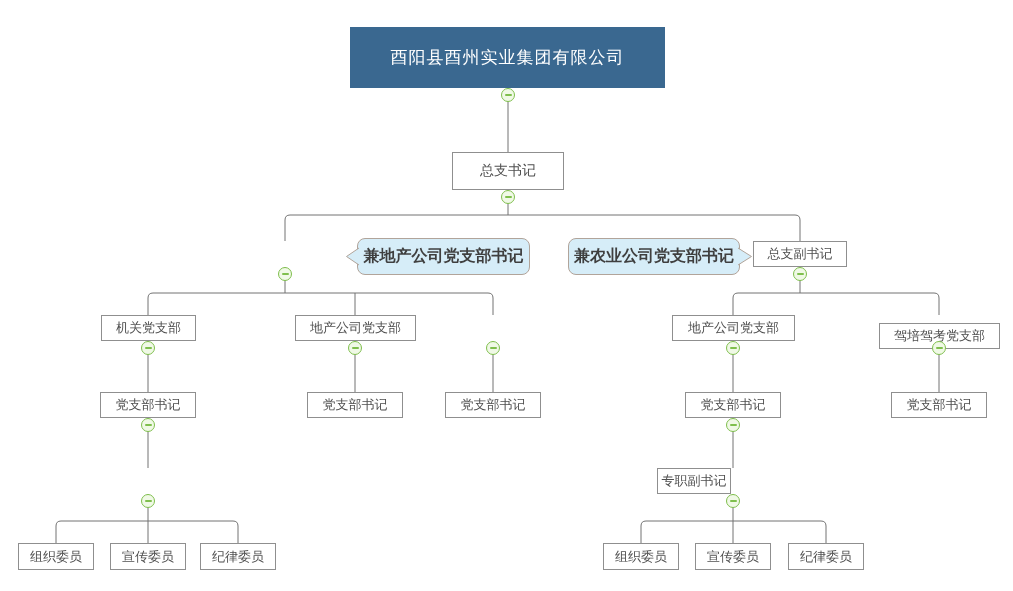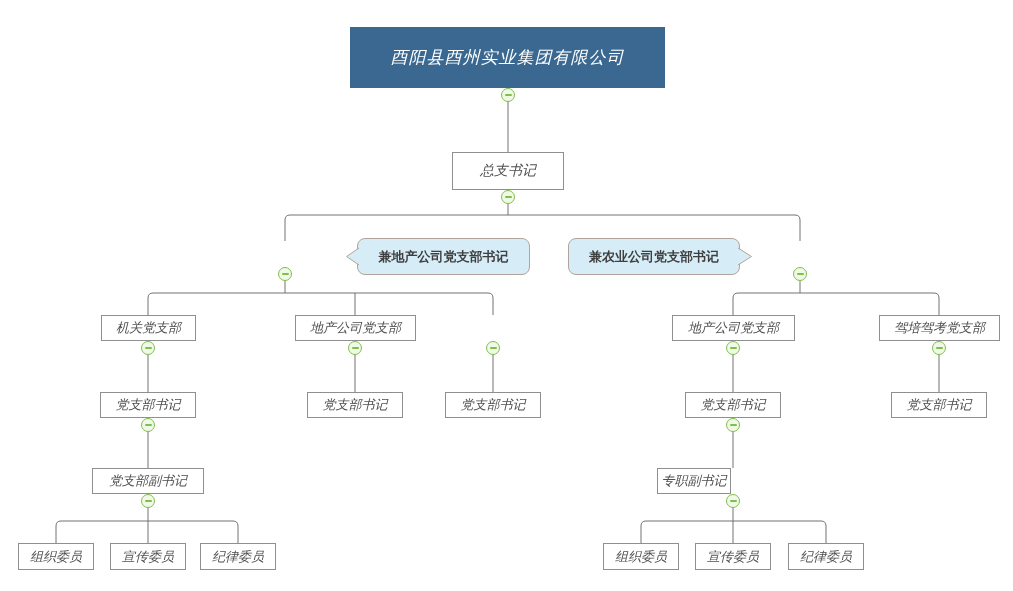--- a/index.html
+++ b/index.html
@@ -9,32 +9,31 @@
   }
   svg.layer{position:absolute;left:0;top:0;pointer-events:none;}
   svg.lines path{fill:none;stroke:var(--line,#737373);stroke-width:1;}
   svg.tails path{fill:var(--callout-bg,#d6edf8);stroke:var(--callout-border,#b1a49a);stroke-width:1;}
   .node{
     position:absolute;box-sizing:border-box;z-index:2;
     display:flex;align-items:center;justify-content:center;
     background:#ffffff;border:1px solid var(--node-border,#8f8f8f);
     color:var(--node-text,#4f4f4f);font-size:13px;white-space:nowrap;
     cursor:default;
-    font-style:italic;
   }
   .node.company{
     background:var(--company-bg,#3a6890);border:1px solid var(--company-bg,#3a6890);
     color:var(--company-text,#ffffff);font-size:17px;letter-spacing:1px;
   }
   .node.lg{font-size:14px;}
   .callout{
     position:absolute;box-sizing:border-box;z-index:2;
     display:flex;align-items:center;justify-content:center;
     background:var(--callout-bg,#d6edf8);border:1px solid var(--callout-border,#b1a49a);
-    border-radius:8px;color:#3f3f3f;font-size:13px;font-weight:600;white-space:nowrap;font-family:Liberation Mono, monospace;
+    border-radius:8px;color:#3f3f3f;font-size:16px;font-weight:600;white-space:nowrap;font-family:Liberation Mono, monospace;
   }
   .collapse{
     position:absolute;box-sizing:border-box;z-index:4;width:14px;height:14px;
     border:1.5px solid var(--collapse-green,#7fbf4d);border-radius:50%;
     background:var(--collapse-bg,#f0f9e6);
     display:flex;align-items:center;justify-content:center;cursor:pointer;
   }
   .collapse .minus{width:7px;height:2px;background:var(--collapse-green,#7fbf4d);border-radius:1px;}
 </style>
 </head>
@@ -50,36 +49,36 @@
     <path d="M148 341 V392 M355 341 V392 M493 341 V392 M733 341 V392 M939 341 V392"></path>
     <path d="M148 418 V468 M733 418 V468"></path>
     <path d="M148 494 V521 M148 521 H61 Q56 521 56 526 V543 M148 521 H233 Q238 521 238 526 V543 M148 521 V543"></path>
     <path d="M733 494 V521 M733 521 H646 Q641 521 641 526 V543 M733 521 H821 Q826 521 826 526 V543 M733 521 V543"></path>
   </svg>
 
   <div class="node company" style="left:350px;top:27px;width:315px;height:61px">酉阳县酉州实业集团有限公司</div>
 
   <div class="node lg" style="left:452px;top:152px;width:112px;height:38px">总支书记</div>
 
+  <div class="node" style="left:753px;top:241px;width:94px;height:26px">总支副书记</div>
 
   <div class="callout" style="left:357px;top:238px;width:173px;height:37px">兼地产公司党支部书记</div>
   <div class="callout" style="left:568px;top:238px;width:172px;height:37px">兼农业公司党支部书记</div>
 
   <div class="node" style="left:295px;top:315px;width:121px;height:26px">地产公司党支部</div>
   <div class="node" style="left:101px;top:315px;width:95px;height:26px">机关党支部</div>
   <div class="node" style="left:672px;top:315px;width:123px;height:26px">地产公司党支部</div>
-  <div class="node" style="left:879px;top:315px;width:121px;height:26px">驾培驾考党支部</div>
+  <div class="node" style="left:879px;top:323px;width:121px;height:26px">驾培驾考党支部</div>
 
   <div class="node" style="left:100px;top:392px;width:96px;height:26px">党支部书记</div>
   <div class="node" style="left:307px;top:392px;width:96px;height:26px">党支部书记</div>
   <div class="node" style="left:445px;top:392px;width:96px;height:26px">党支部书记</div>
   <div class="node" style="left:685px;top:392px;width:96px;height:26px">党支部书记</div>
   <div class="node" style="left:891px;top:392px;width:96px;height:26px">党支部书记</div>
 
-  <div class="node" style="left:92px;top:468px;width:112px;height:26px">党支部副书记</div>
   <div class="node" style="left:657px;top:468px;width:74px;height:26px">专职副书记</div>
 
   <div class="node" style="left:18px;top:543px;width:76px;height:27px">组织委员</div>
   <div class="node" style="left:110px;top:543px;width:76px;height:27px">宣传委员</div>
   <div class="node" style="left:200px;top:543px;width:76px;height:27px">纪律委员</div>
 
   <div class="node" style="left:603px;top:543px;width:76px;height:27px">组织委员</div>
   <div class="node" style="left:695px;top:543px;width:76px;height:27px">宣传委员</div>
   <div class="node" style="left:788px;top:543px;width:76px;height:27px">纪律委员</div>
 

